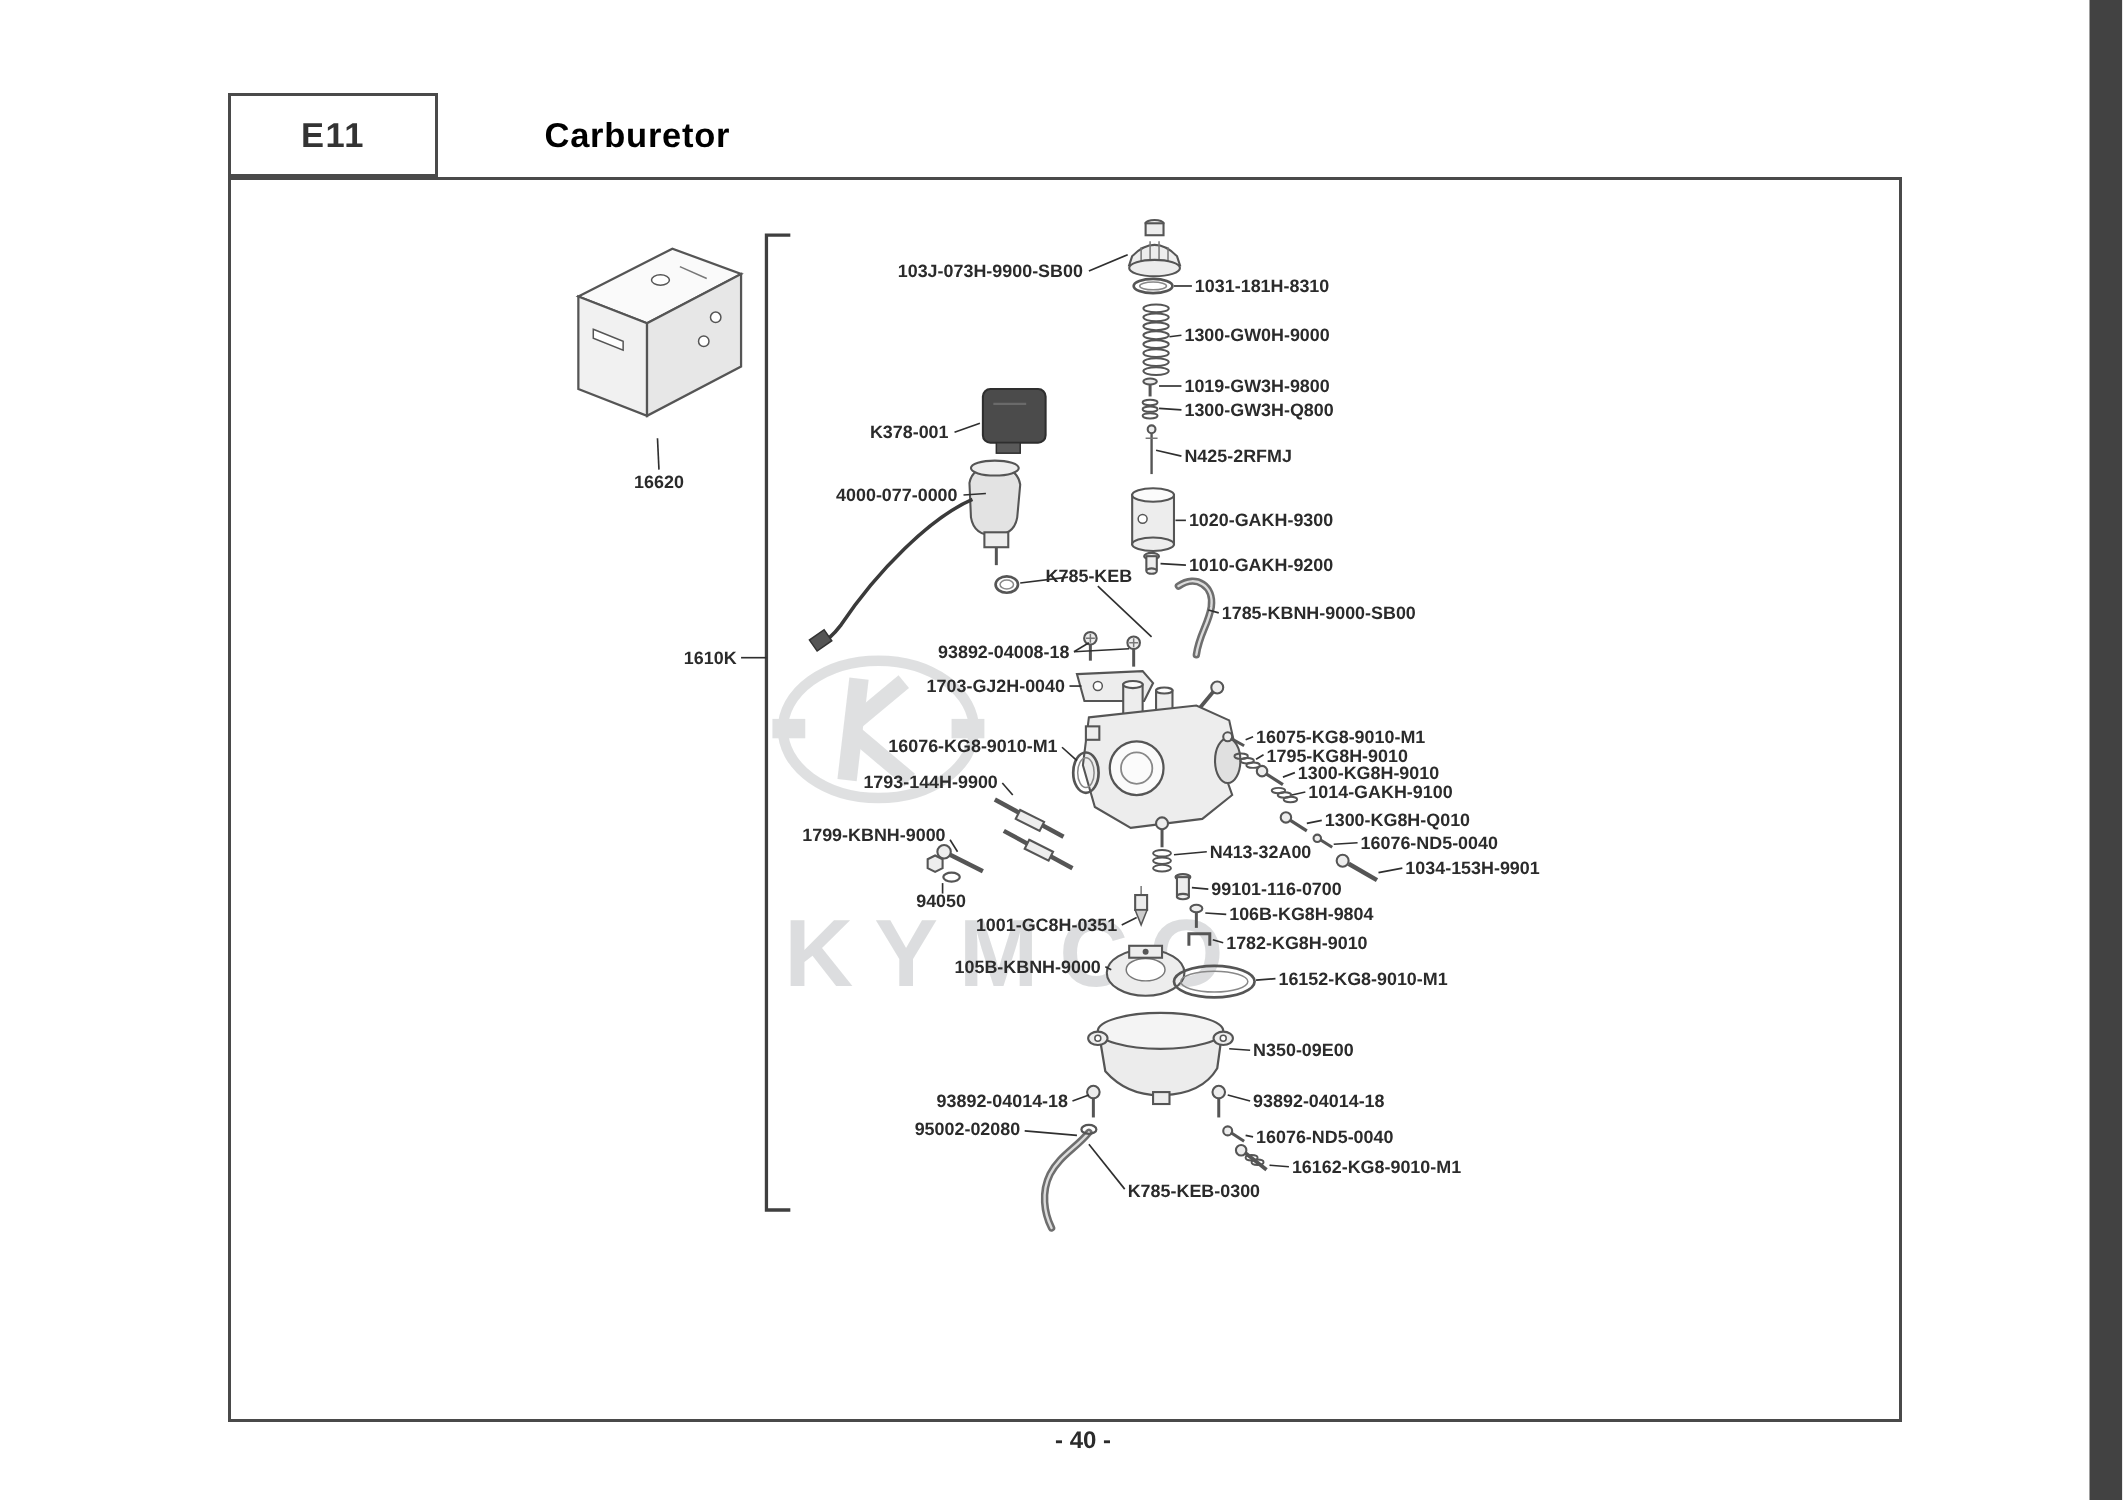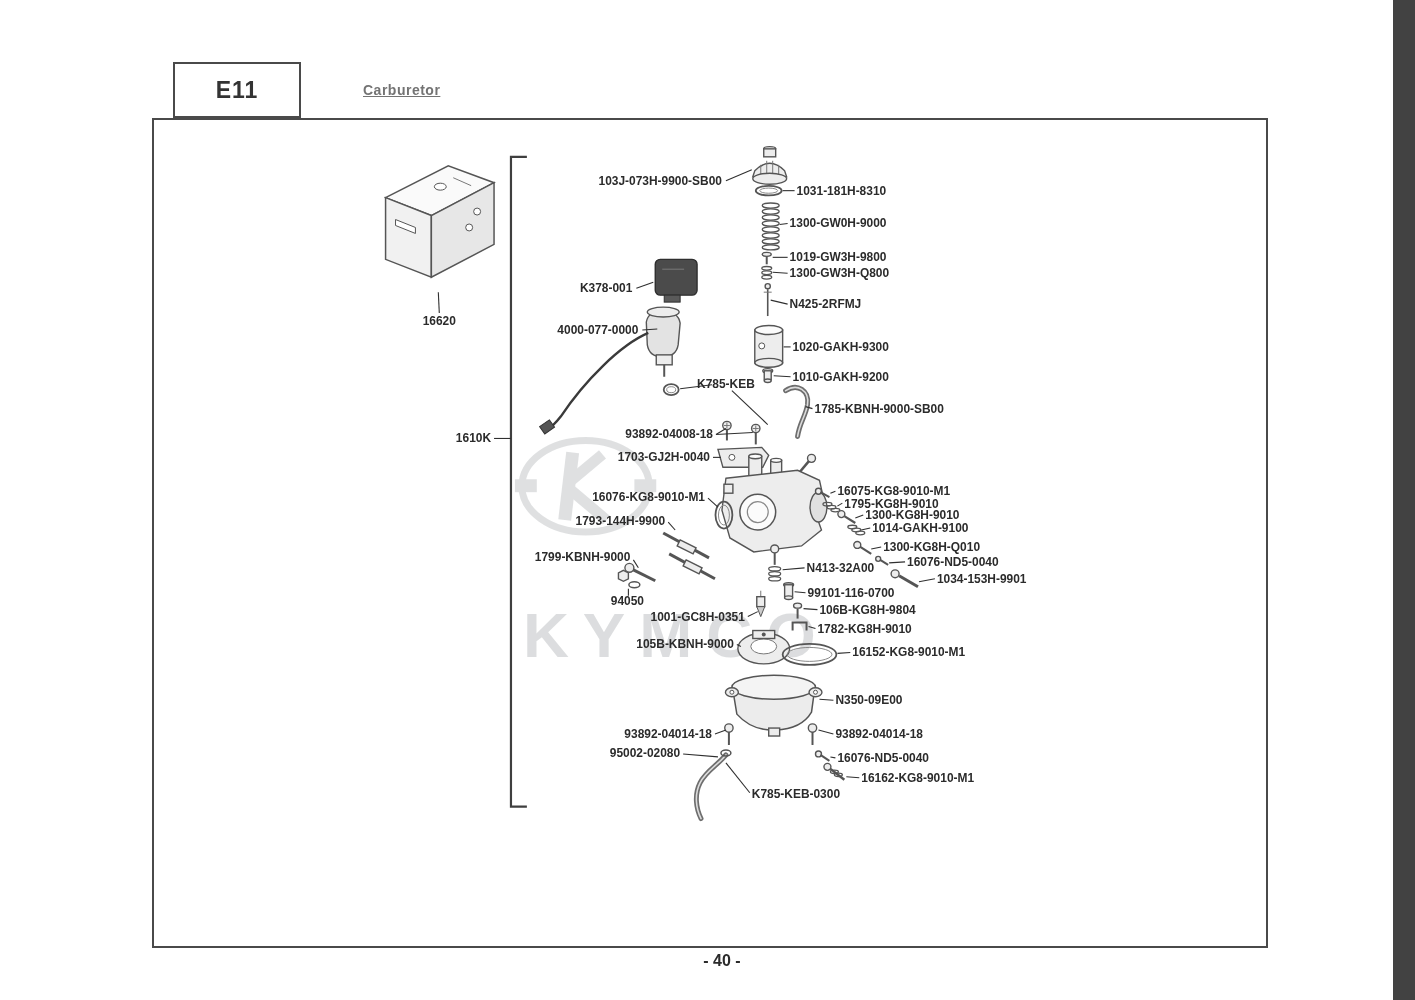--- a/index.html
+++ b/index.html
@@ -1,26 +1,26 @@
 <!DOCTYPE html>
 <html style="--frame: #4a4a4a; --binder_strip: #424242; --label_text: #2b2b2b; --watermark_gray: #c0c3c5;"><head>
 <meta charset="utf-8">
 <style>
   html,body{margin:0;padding:0;background:#ffffff;}
   .page{position:relative;width:1415px;height:1000px;background:#fff;
         font-family:"Liberation Sans",sans-serif;overflow:hidden;}
   .binder{position:absolute;right:0;top:0;width:22px;height:100%;
           background:var(--binder_strip,#424242);}
-  .codebox{position:absolute;left:152px;top:62px;width:128px;height:56px;
+  .codebox{position:absolute;left:152px;top:62px;width:140px;height:56px;
            border:2px solid var(--frame,#4a4a4a);box-sizing:border-box;
            display:flex;align-items:center;justify-content:center;
-           font-size:23px;font-weight:bold;color:#333;letter-spacing:1px;margin-left:21px;}
+           font-size:23px;font-weight:bold;color:#333;letter-spacing:1px;}
   .title{position:absolute;left:363px;top:62px;height:56px;display:flex;
-         align-items:center;font-size:14px;font-weight:bold;color:#737373;
-         letter-spacing:.5px;text-decoration:underline;}
+         align-items:center;font-size:23px;font-weight:bold;color:#000000;
+         letter-spacing:.5px;}
   .frame{position:absolute;left:152px;top:118px;width:1116px;height:830px;
          border:2px solid var(--frame,#4a4a4a);box-sizing:border-box;}
   .pageno{position:absolute;left:164px;top:952px;width:1116px;text-align:center;
           font-weight:bold;font-size:16px;color:#2b2b2b;}
   
   .lbl{font-family:"Liberation Sans",sans-serif;font-size:12px;font-weight:700;
        fill:var(--label_text,#2b2b2b);}
   .ldr{stroke:#2f2f2f;stroke-width:1.1;fill:none;}
   .part{fill:#ededed;stroke:#555;stroke-width:1.4;}
   .partw{fill:#fbfbfb;stroke:#555;stroke-width:1.4;}

